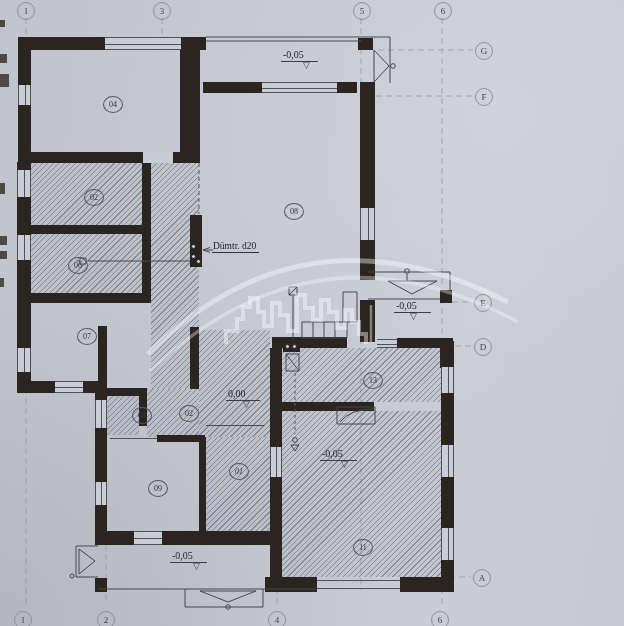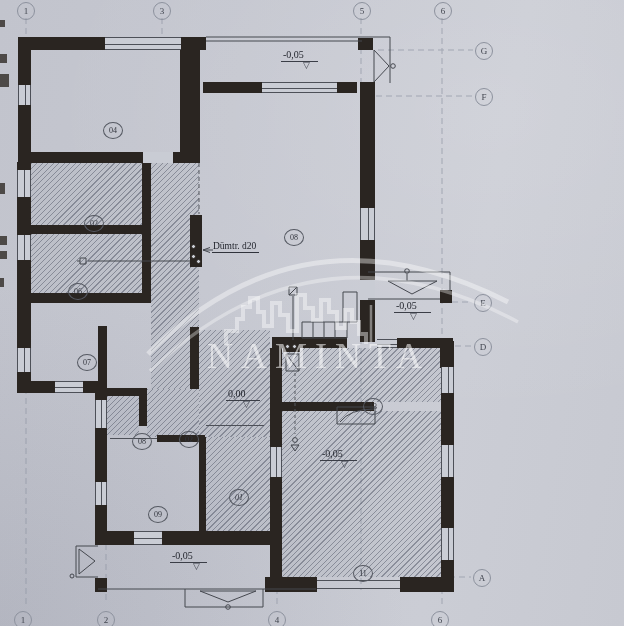--- a/index.html
+++ b/index.html
@@ -22,21 +22,21 @@
   .winh{position:absolute;background:#cacdd5;border-top:1px solid #4d5058;border-bottom:1px solid #4d5058;}
   .winh::after{content:"";position:absolute;left:0;right:0;top:50%;height:1px;background:#4d5058;}
   .winv{position:absolute;background:#cacdd5;border-left:1px solid #4d5058;border-right:1px solid #4d5058;}
   .winv::after{content:"";position:absolute;top:0;bottom:0;left:50%;width:1px;background:#4d5058;}
   .gap{position:absolute;background:#c9ccd4;}
   .tl{position:absolute;background:#4d5058;}
   .dot{position:absolute;width:5px;height:5px;border-radius:50%;background:#cdd0d7;border:1px solid #2a2521;box-sizing:border-box;}
   .gc{position:absolute;width:16px;height:16px;border-radius:50%;border:1px solid #8d929e;
       color:#41454f;font-size:9px;display:flex;align-items:center;justify-content:center;line-height:1;}
   .rc{position:absolute;width:18px;height:15px;border-radius:50%;border:1px solid #555962;
-      color:#32353d;font-size:8px;display:flex;align-items:center;justify-content:center;line-height:1;margin-top:26px;}
+      color:#32353d;font-size:8px;display:flex;align-items:center;justify-content:center;line-height:1;}
   .lvl{position:absolute;font-size:10px;color:#23262e;border-bottom:1px solid #3b3e47;
        padding:0 14px 0 2px;line-height:1.15;}
   .tri{position:absolute;font-size:9px;color:#3b3e47;font-family:"DejaVu Sans",sans-serif;line-height:1;}
   .note{position:absolute;font-size:9.5px;color:#1f222a;border-bottom:1px solid #30333b;padding:0 3px 0 1px;line-height:1.15;}
   .tick{position:absolute;background:#38342f;opacity:.85;}
   #wm-text{
     position:absolute;left:207px;top:338px;width:220px;
     font-size:36px;letter-spacing:8px;color:rgba(255,255,255,0.55);
     font-family:"Liberation Serif",serif;line-height:1;pointer-events:none;
   }
@@ -230,15 +230,14 @@
   <span class="note" style="left:212px;top:241px;">Dūmtr. d20</span>
 
   <svg width="624" height="626">
     <g fill="none" stroke="#ffffff">
       <path d="M148,354 C250,252 370,232 508,302" stroke-width="5" opacity="0.40"></path>
       <path d="M150,371 C258,268 380,248 518,322" stroke-width="3.5" opacity="0.34"></path>
       <path d="M226,344 L226,331 L237,331 L237,319 L243,319 L243,307 L250,307 L250,298 L258,298 L258,312 L264,312 L264,326 L272,326 L272,303 L280,303 L280,315 L288,315 L288,331 L297,331 L297,295 L305,295 L305,308 L313,308 L313,320 L321,320 L321,300 L329,300 L329,312 L337,312 L337,328 L345,328 L345,310 L352,310 L352,322 L359,322 L359,334 L366,334 L366,344" stroke-width="4" opacity="0.42"></path>
       <path d="M371,342 V305" stroke-width="2.5" opacity="0.42"></path>
     </g>
   </svg>
-  <div id="wm-text">NAMINTA</div>
 
 </div>
 
 </body></html>

